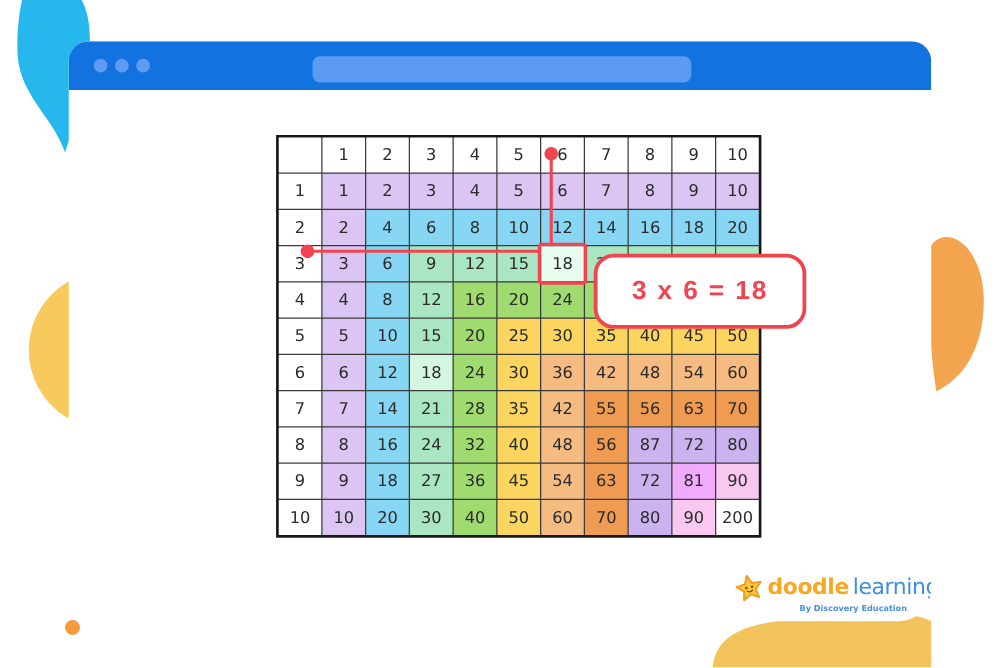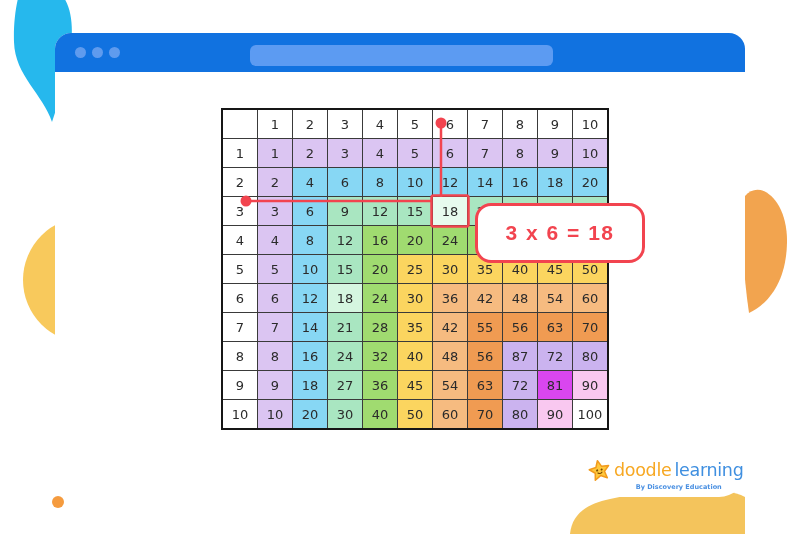--- a/index.html
+++ b/index.html
@@ -30,21 +30,21 @@
   .callout{
     position:absolute;left:475px;top:203px;width:164px;height:54px;z-index:6;
     background:#ffffff;border:3px solid var(--red,#F2444F);border-radius:16px;
     display:flex;align-items:center;justify-content:center;
     font-size:21px;font-weight:bold;color:var(--red,#F2444F);letter-spacing:1.5px;
     font-family:"Liberation Sans",sans-serif;
   }
   .logo{position:absolute;left:533px;top:426px;display:flex;flex-direction:column;}
   .logo-row{display:flex;align-items:center;gap:3px;}
   .logo-word{font-size:17.5px;letter-spacing:-0.3px;line-height:1;}
-  .logo-doodle{font-weight:normal;}
+  .logo-doodle{font-weight:bold;}
   .logo-tagline{font-size:6.5px;font-weight:bold;text-align:center;padding-left:26px;margin-top:1px;}
 </style>
 </head>
 <body>
 
 <svg id="bg-shapes" viewBox="0 0 800 534">
   <path d="M 30,-20 C 88,-16 76,52 52,122 C 43,94 15,76 14,42 C 13,12 20,-22 30,-20 Z" fill="#26B8ED"></path>
   <circle cx="86" cy="280" r="63" fill="#F8C95C"></circle>
   <path d="M 745,196 C 760,178 788,200 787,243 C 786,285 766,305 749,313 C 743,272 741,231 745,196 Z" fill="#F2A44F"></path>
   <path d="M 570,534 C 572,515 585,504 610,499 C 660,489 722,485 745,497 L 745,534 Z" fill="#F4C45C"></path>
@@ -163,33 +163,33 @@
       <div class="cell" style="background: rgb(203, 179, 239);">80</div>
       <div class="cell" style="background: rgb(255, 255, 255);">9</div>
       <div class="cell" style="background: rgb(219, 197, 242);">9</div>
       <div class="cell" style="background: rgb(135, 215, 244);">18</div>
       <div class="cell" style="background: rgb(169, 230, 193);">27</div>
       <div class="cell" style="background: rgb(160, 219, 112);">36</div>
       <div class="cell" style="background: rgb(251, 213, 95);">45</div>
       <div class="cell" style="background: rgb(246, 187, 128);">54</div>
       <div class="cell" style="background: rgb(240, 155, 82);">63</div>
       <div class="cell" style="background: rgb(203, 179, 239);">72</div>
-      <div class="cell" style="background: #d946ef;">81</div>
+      <div class="cell" style="background: #f0abfc;">81</div>
       <div class="cell" style="background: rgb(249, 200, 240);">90</div>
       <div class="cell" style="background: rgb(255, 255, 255);">10</div>
       <div class="cell" style="background: rgb(219, 197, 242);">10</div>
       <div class="cell" style="background: rgb(135, 215, 244);">20</div>
       <div class="cell" style="background: rgb(169, 230, 193);">30</div>
       <div class="cell" style="background: rgb(160, 219, 112);">40</div>
       <div class="cell" style="background: rgb(251, 213, 95);">50</div>
       <div class="cell" style="background: rgb(246, 187, 128);">60</div>
       <div class="cell" style="background: rgb(240, 155, 82);">70</div>
       <div class="cell" style="background: rgb(203, 179, 239);">80</div>
       <div class="cell" style="background: rgb(249, 200, 240);">90</div>
-      <div class="cell" style="background: rgb(255, 255, 255);">100</div>
+      <div class="cell" style="background: rgb(255, 255, 255);">200</div>
     </div>
 
   <div class="logo">
     <div class="logo-row">
       <svg width="23" height="23" viewBox="0 0 24 24" style="transform:rotate(-12deg);">
         <path id="logo-star" d="M12 1.5 L15 8.2 L22.3 9 L16.9 13.9 L18.4 21.1 L12 17.4 L5.6 21.1 L7.1 13.9 L1.7 9 L9 8.2 Z" stroke-width="1.6" stroke-linejoin="round" fill="#FFC83C" stroke="#F29B1D"></path>
         <circle cx="9.6" cy="11.4" r="1.1" fill="#7a4a00"></circle>
         <circle cx="14.4" cy="11.4" r="1.1" fill="#7a4a00"></circle>
         <path d="M9.8 14.2 Q12 16.2 14.2 14.2" fill="none" stroke="#7a4a00" stroke-width="1.1" stroke-linecap="round"></path>
       </svg>

